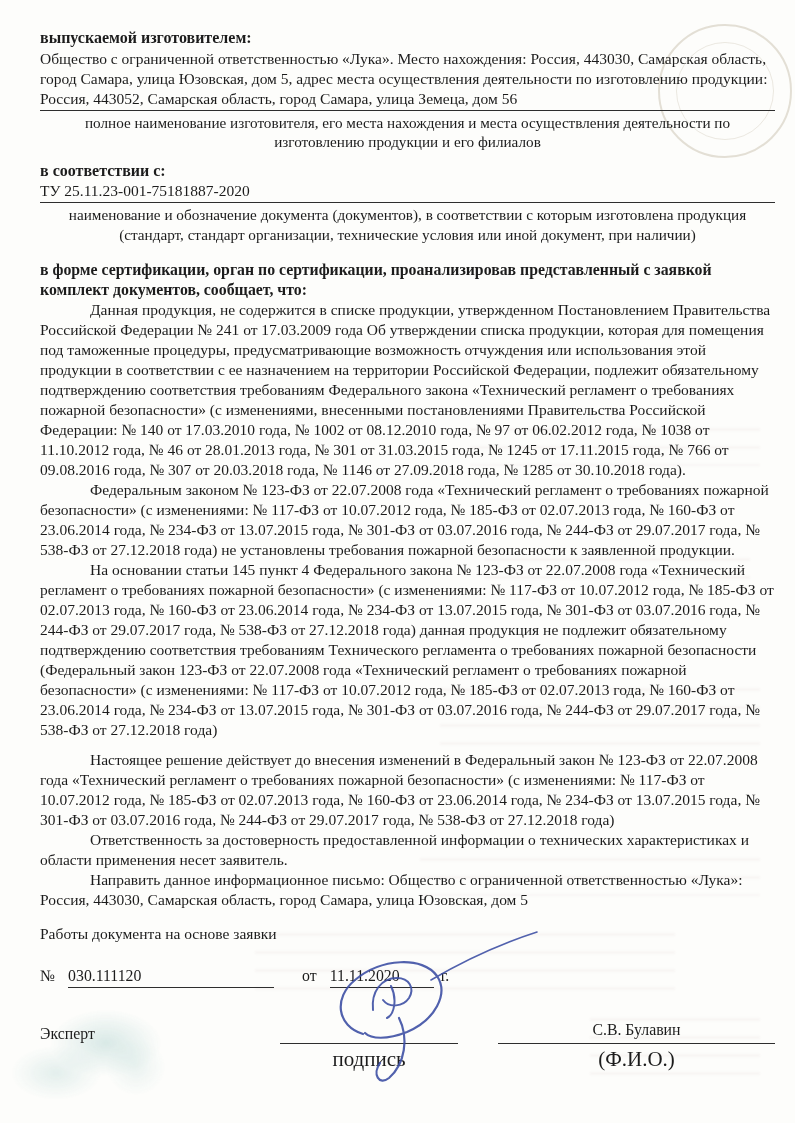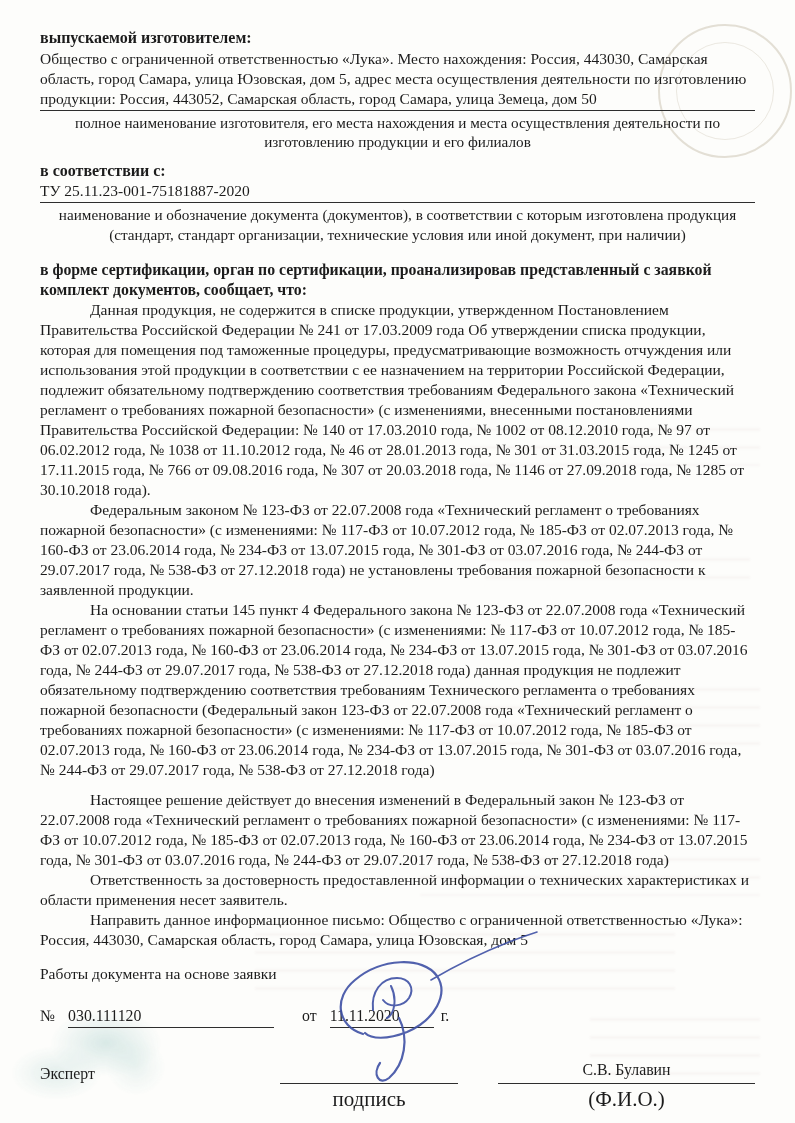--- a/index.html
+++ b/index.html
@@ -9,21 +9,21 @@
     position: relative;
     width: 795px;
     height: 1123px;
     background: #fdfdfb;
     overflow: hidden;
     font-family: "Liberation Serif", "DejaVu Serif", serif;
     color: #1c1c1c;
   }
   .content {
     position: relative;
-    padding: 28px 40px 0 40px;
+    padding: 28px 20px 0 40px;
     font-size: 15.5px;
     line-height: 1.29;
     z-index: 3;
   }
   .field-label {
     font-weight: bold;
     font-size: 16px;
   }
   .field-value {
     border-bottom: 1.4px solid #2e2e2e;
@@ -147,21 +147,21 @@
   <div class="smudge smudge-1"></div>
   <div class="smudge smudge-2"></div>
   <div class="smudge smudge-3"></div>
   <div class="smudge smudge-4"></div>
   <div class="smudge smudge-5"></div>
   <div class="smudge smudge-6"></div>
 
   <div class="content">
 
     <div class="field-label">выпускаемой изготовителем:</div>
-    <div class="field-value">Общество с ограниченной ответственностью «Лука». Место нахождения: Россия, 443030, Самарская область, город Самара, улица Юзовская, дом 5, адрес места осуществления деятельности по изготовлению продукции: Россия, 443052, Самарская область, город Самара, улица Земеца, дом 50</div>
+    <div class="field-value">Общество с ограниченной ответственностью «Лука». Место нахождения: Россия, 443030, Самарская область, город Самара, улица Юзовская, дом 5, адрес места осуществления деятельности по изготовлению продукции: Россия, 443052, Самарская область, город Самара, улица Земеца, дом 56</div>
     <div class="field-caption">полное наименование изготовителя, его места нахождения и места осуществления деятельности по изготовлению продукции и его филиалов</div>
 
     <div class="gap-sm"></div>
 
     <div class="field-label">в соответствии с:</div>
     <div class="field-value">ТУ 25.11.23-001-75181887-2020</div>
     <div class="field-caption">наименование и обозначение документа (документов), в соответствии с которым изготовлена продукция (стандарт, стандарт организации, технические условия или иной документ, при наличии)</div>
 
     <div class="gap-md"></div>
 

